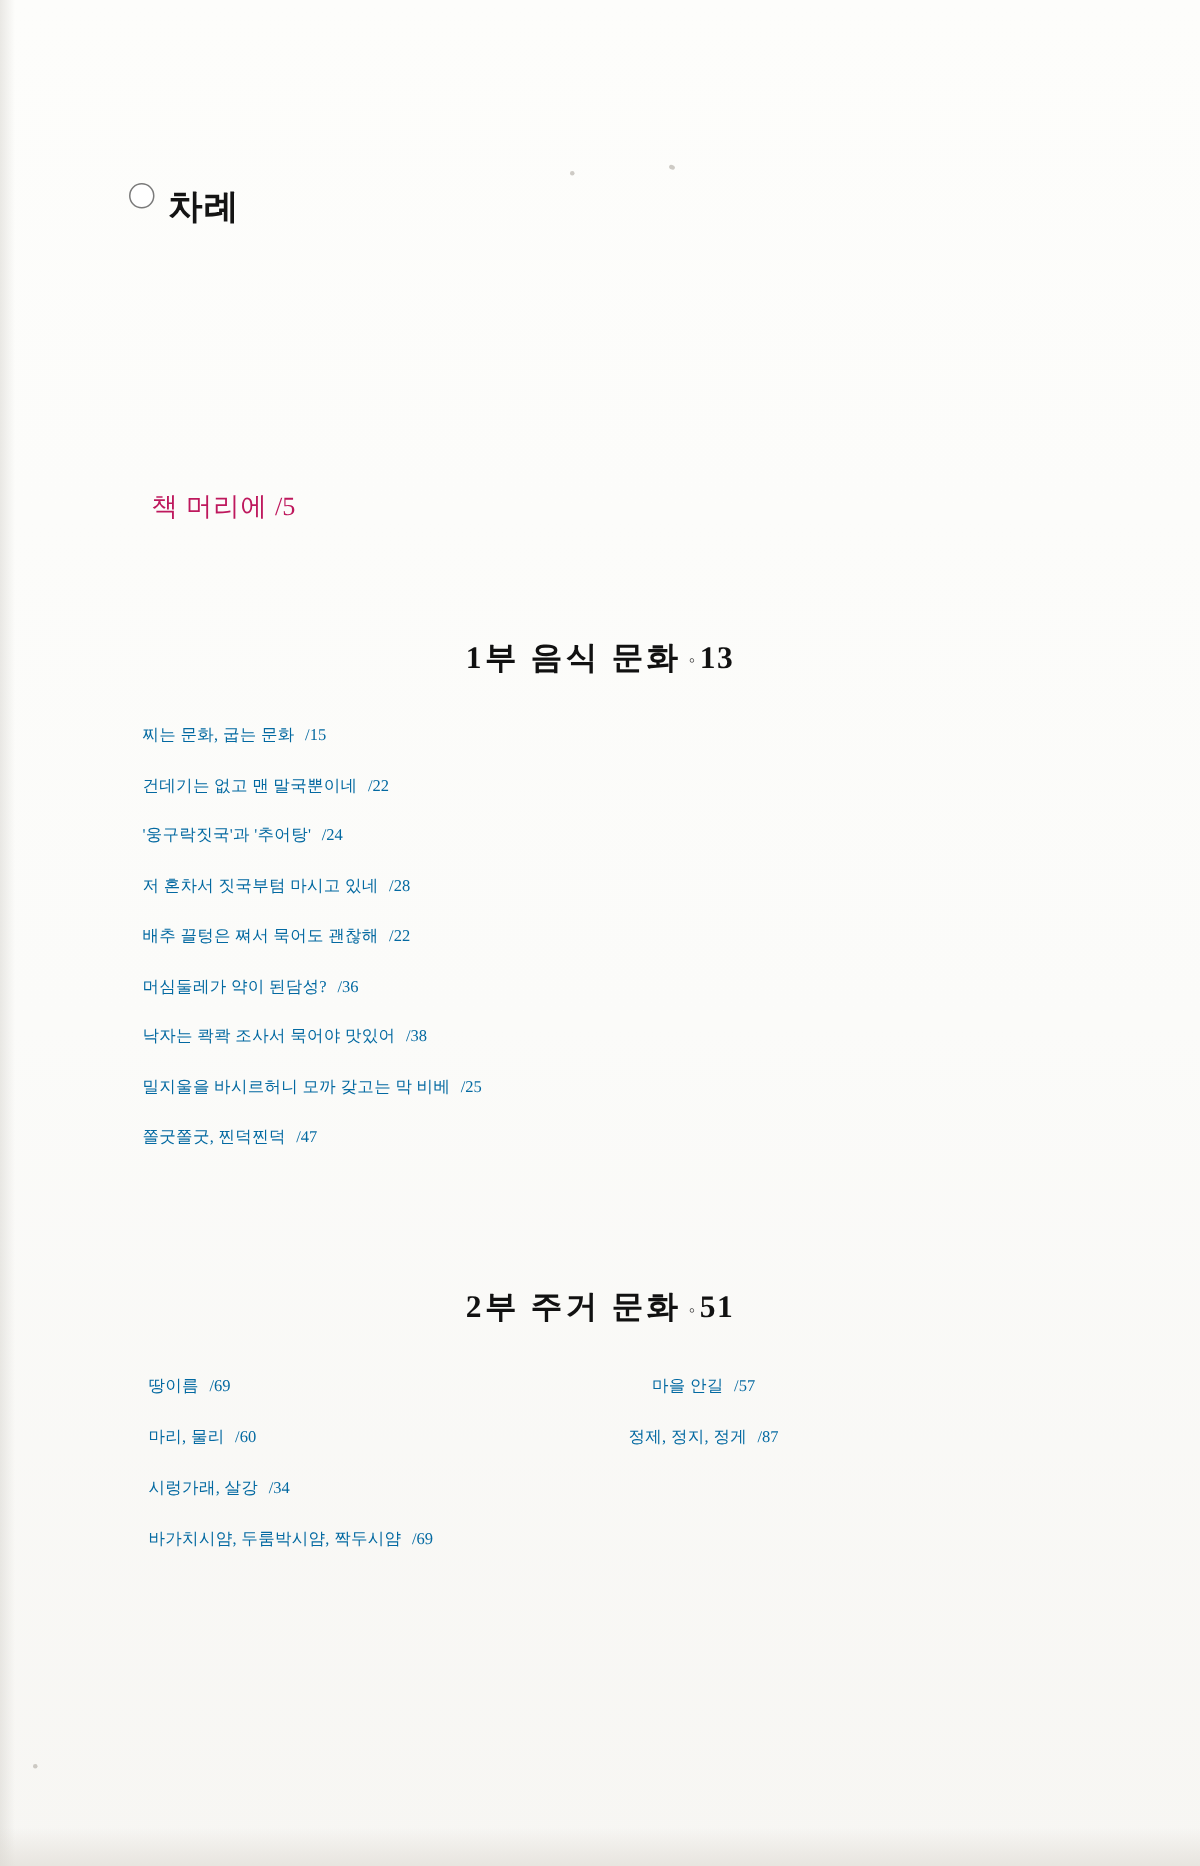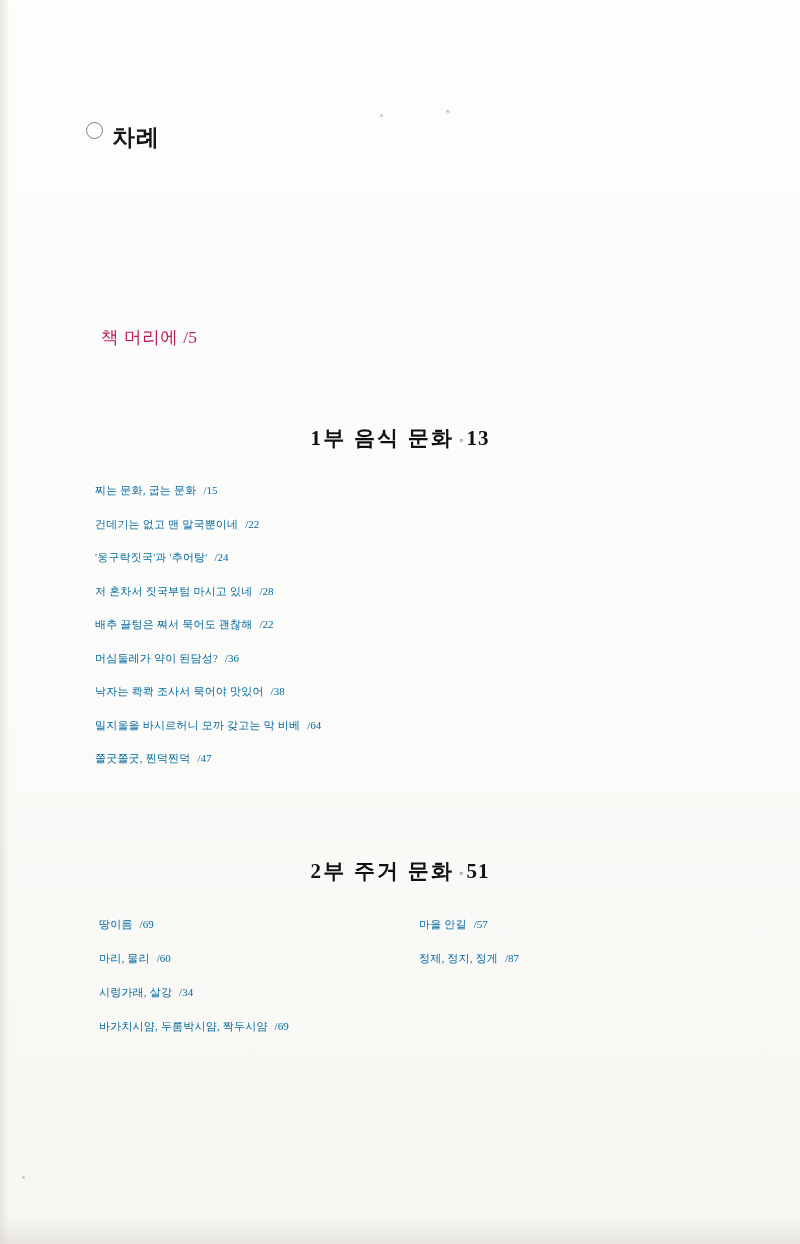--- a/index.html
+++ b/index.html
@@ -127,20 +127,21 @@
   .entries.two-col {
     margin-left: 99px;
     width: 620px;
     position: relative;
   }
   .entries.two-col .entry { line-height: 34px; }
   .col-right {
     position: absolute;
     top: 0;
     left: 320px;
+    text-align: center;
   }
   .col-right .entry { line-height: 34px; }
 </style>
 </head>
 <body>
 
 <div class="page"></div>
 <div class="scan-edge-left"></div>
 <div class="scan-edge-bottom"></div>
 <div class="speck" style="top:114px;left:380px;width:3px;height:3px;"></div>
@@ -177,21 +178,21 @@
     <div class="entry">
       <span>배추 끌텅은 쪄서 묵어도 괜찮해</span><span class="pg">/22</span>
     </div>
     <div class="entry">
       <span>머심둘레가 약이 된담성?</span><span class="pg">/36</span>
     </div>
     <div class="entry">
       <span>낙자는 콱콱 조사서 묵어야 맛있어</span><span class="pg">/38</span>
     </div>
     <div class="entry">
-      <span>밀지울을 바시르허니 모까 갖고는 막 비베</span><span class="pg">/64</span>
+      <span>밀지울을 바시르허니 모까 갖고는 막 비베</span><span class="pg">/25</span>
     </div>
     <div class="entry">
       <span>쫄굿쫄굿, 찐덕찐덕</span><span class="pg">/47</span>
     </div>
   </div>
 </section>
 
 <section class="part part-2">
   <div class="part-heading">
     <span>2부 주거 문화</span><span class="sep">◦</span><span class="pg">51</span>

